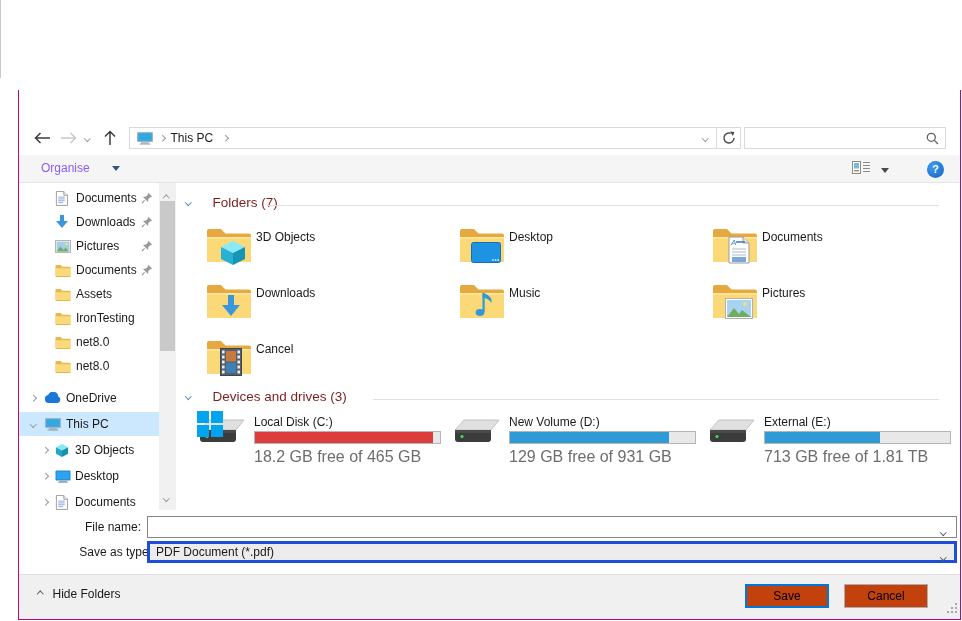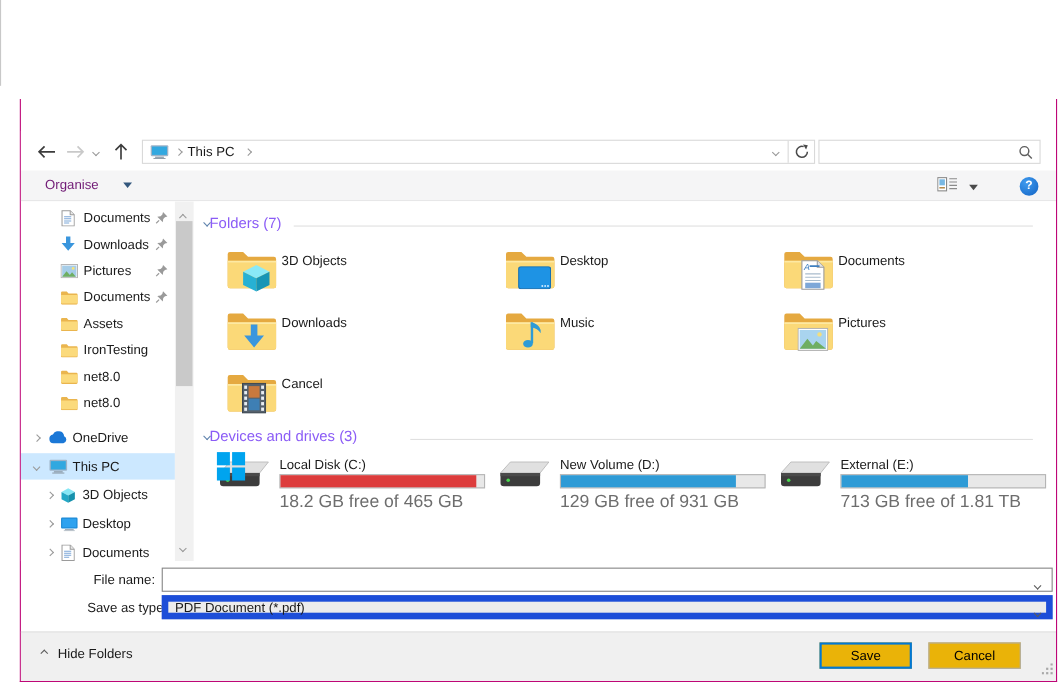--- a/index.html
+++ b/index.html
@@ -30,21 +30,21 @@
   .addr-right { position:absolute; right:0; top:0; height:20px; display:flex; align-items:center; }
   .addr-drop { width:22px; height:20px; display:flex; align-items:center; justify-content:center; }
   .refreshbtn { width:24px; height:20px; border-left:1px solid #d9d9d9; display:flex; align-items:center; justify-content:center; }
   .searchbox { position:absolute; left:725px; top:8px; width:202px; height:22px; border:1px solid #d9d9d9; background:#fff; }
   .searchbox input { position:absolute; left:6px; top:0; width:170px; height:20px; border:none; outline:none; font-family:inherit; font-size:12px; color:#333; }
   .searchbox input::placeholder { color:#707070; }
   .search-ic { position:absolute; right:6px; top:4px; }
 
   
   .toolbar { position:absolute; left:0; top:65px; right:0; height:28px; background:#f5f5f6; border-bottom:1px solid #e4e4e4; }
-  .organise { position:absolute; left:22px; top:6px; color:#701a75; display:flex; align-items:center; gap:22px; cursor:pointer;justify-content:center; }
+  .organise { position:absolute; left:22px; top:6px; color:#8b5cf6; display:flex; align-items:center; gap:22px; cursor:pointer;justify-content:center; }
   .tb-right { position:absolute; right:16px; top:5px; display:flex; align-items:center; gap:10px; }
   .helpbtn { width:17px; height:17px; border-radius:50%; background:radial-gradient(circle at 35% 30%, #3f9bef, #1263c4); position:relative; }
   .helpbtn::after { content:"?"; position:absolute; left:50%; top:50%; transform:translate(-50%,-52%); color:#fff; font-size:11px; font-weight:bold; }
 
   
   .chv { display:inline-block; width:6px; height:6px; border-right:1.4px solid #5c5c5c; border-bottom:1.4px solid #5c5c5c; }
   .chv.r { transform:rotate(-45deg); } .chv.d { transform:rotate(45deg); } .chv.u { transform:rotate(225deg); }
   .chv.sm { width:4.5px; height:4.5px; }
   .chv.blue { border-color:#5f83ad; }
   .chv.lite { border-color:#9a9a9a; }
@@ -58,45 +58,45 @@
   .srow .exp { position:absolute; display:flex; width:12px; justify-content:center; }
   .srow .ic { position:absolute; display:flex; align-items:center; }
   .srow .lb { position:absolute; white-space:nowrap; font-size:12px; }
   .srow .pin { position:absolute; left:122px; top:6px; }
   .sb-scroll { position:absolute; left:140px; top:0; width:17px; height:100%; background:#f1f1f1; }
   .sb-thumb { position:absolute; left:1px; width:15px; background:#c9c9c9; }
   .sb-arrow { position:absolute; left:5px; }
 
   .main { position:absolute; left:162px; top:0; right:1px; height:100%; background:#fff; }
   .group-hd { position:absolute; display:flex; align-items:center; cursor:pointer; }
-  .group-hd .gt { color:#8b5cf6; font-size:13.5px; margin-left:0; white-space:nowrap; }
+  .group-hd .gt { color:#7f1d1d; font-size:13.5px; margin-left:22px; white-space:nowrap; }
   .group-line { position:absolute; height:1px; background:#e0e0e0; }
 
   .tile { position:absolute; width:240px; height:52px; cursor:pointer; }
   .f-ic { position:absolute; left:0; top:0; width:46px; height:40px; }
   .f-ic .ov { position:absolute; }
   .f-lb { position:absolute; left:50px; top:4px; font-size:12px; white-space:nowrap; }
 
   .drive-tile { position:absolute; width:250px; height:50px; cursor:pointer; }
   .d-ic { position:absolute; left:0; top:4px; }
   .d-logo { position:absolute; left:-2px; top:-8px; }
   .d-name { position:absolute; left:55px; top:0; font-size:12px; white-space:nowrap; }
   .d-bar { position:absolute; left:55px; top:16px; width:187px; height:13px; border:1px solid #b5b5b5; background:#e8e8e8; }
   .d-fill { height:100%; }
   .d-free { position:absolute; left:55px; top:33px; font-size:16px; color:#6d6d6d; white-space:nowrap; }
 
   
   .fieldrow-label { position:absolute; width:118px; text-align:right; font-size:12px; color:#1a1a1a; }
   .fn-input { position:absolute; left:128px; top:426px; width:810px; height:22px; border:1px solid #858585; background:#fff; font-family:inherit; font-size:12px; padding:0 22px 0 6px; outline:none; }
-  .combo { position:absolute; left:128px; top:451px; width:810px; height:22px; border:6px solid #1d4ed8; background:#ececec; display:flex; align-items:center; padding-left:6px; font-size:12px; cursor:pointer; }
+  .combo { position:absolute; left:128px; top:451px; width:810px; height:22px; border:3px solid #1d4ed8; background:#ececec; display:flex; align-items:center; padding-left:6px; font-size:12px; cursor:pointer; }
   .field-chv { position:absolute; top:8px; }
 
   .bottombar { position:absolute; left:0; top:484px; right:0; bottom:0; background:#f0f0f0; border-top:1px solid #dfdfdf; }
   .hidefolders { position:absolute; left:19px; top:12px; display:flex; align-items:center; gap:10px; cursor:pointer; }
-  .btn { position:absolute; top:9px; width:84px; height:24px; background:#eab308; font-size:12px; font-family:inherit;
+  .btn { position:absolute; top:9px; width:84px; height:24px; background:#c2410c; font-size:12px; font-family:inherit;
          display:flex; align-items:center; justify-content:center; cursor:pointer; }
   .btn.save { left:726px; border:2px solid #0078d7; }
   .btn.cancel { left:825px; border:1px solid #adadad; }
   .grip { position:absolute; right:2px; bottom:2px; }
 </style>
 </head>
 <body>
 
 <div class="stage">
   <div class="page-edge"></div>

